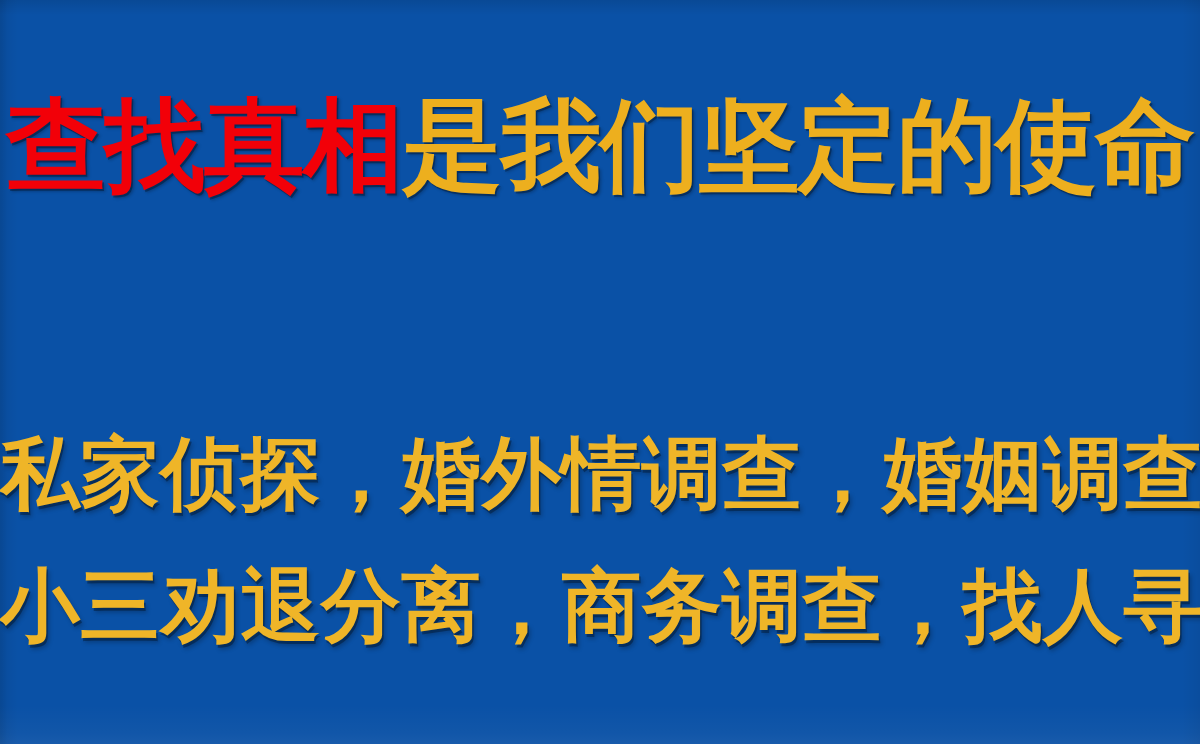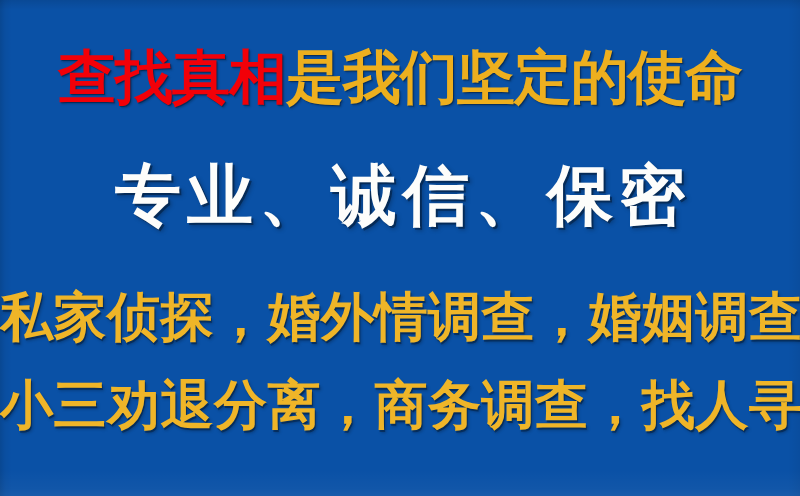--- a/index.html
+++ b/index.html
@@ -44,23 +44,23 @@
     width: 800px;
     text-align: center;
     white-space: nowrap;
     font-weight: bold;
     line-height: 1;
     letter-spacing: 0;
   }
 
   
   #headline {
-    top: 48px;
+    top: 64px;
     height: 72px;
-    font-size: 58px;
+    font-size: 67px;
     letter-spacing: -1px;
   }
   #headline .seg {
     display: inline-block;
     vertical-align: top;
   }
   .seg-red {
     color: #f20008;
     text-shadow:
       1px 1px 0 rgba(0,0,0,0.30),
@@ -101,19 +101,18 @@
 </style>
 </head>
 <body>
 
 <div id="banner">
 
   <div class="line" id="headline">
     <span class="seg seg-red">查找真相</span><span class="seg seg-gold">是我们坚定的使命</span>
   </div>
 
-  <div class="line" id="subhead">专业、诚信、保密</div>
 
   <div class="line services" id="services-1">私家侦探，婚外情调查，婚姻调查，</div>
 
   <div class="line services" id="services-2">小三劝退分离，商务调查，找人寻人</div>
 
 </div>
 
 </body></html>

